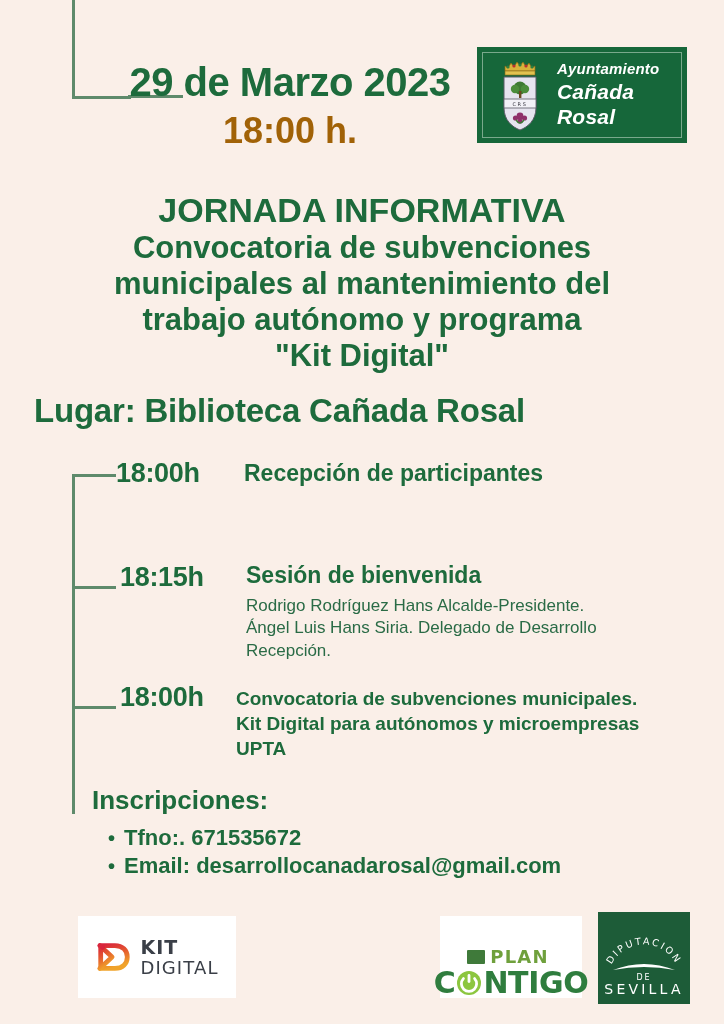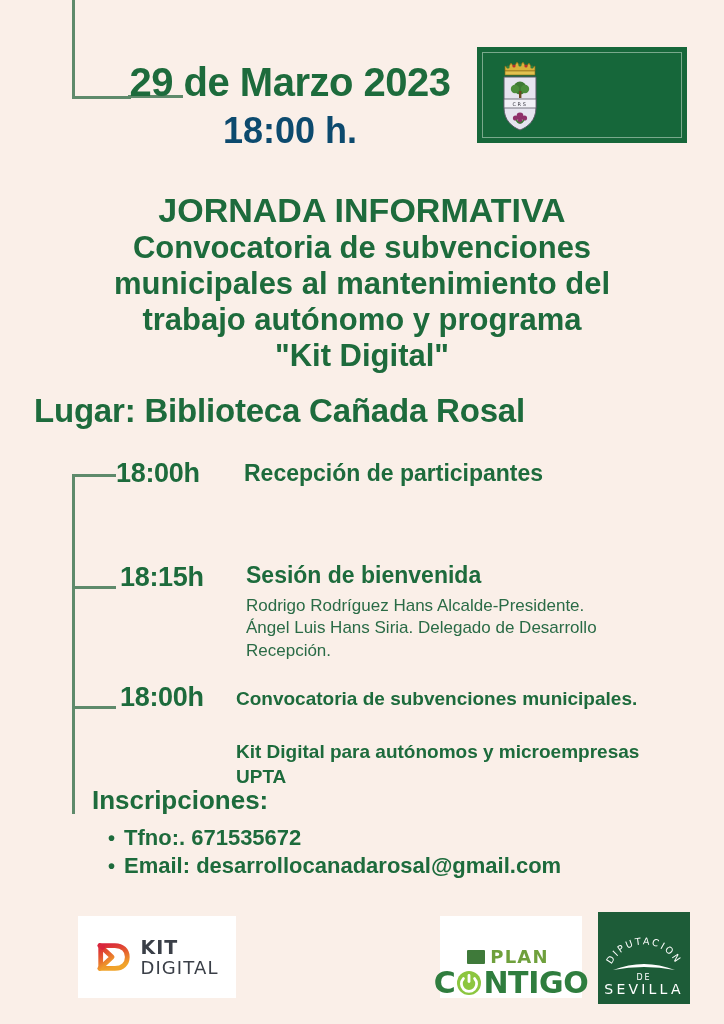--- a/index.html
+++ b/index.html
@@ -53,21 +53,21 @@
     font-size: 40px;
     font-weight: bold;
     letter-spacing: -0.5px;
     color: #1d6b3c;
     line-height: 1.12;
     white-space: nowrap;
   }
   .time-line {
     font-size: 36px;
     font-weight: bold;
-    color: #0c4a6e;
+    color: #a16207;
     line-height: 1.2;
     margin-top: 4px;
   }
 
   
   .ayto-logo {
     position: absolute;
     left: 477px;
     top: 47px;
     width: 210px;
@@ -191,21 +191,21 @@
     font-weight: normal;
     color: #2a6b46;
     line-height: 1.32;
     margin-top: 5px;
   }
   .sched-note2 {
     font-size: 19px;
     font-weight: bold;
     color: #1d6b3c;
     line-height: 1.35;
-    margin-top: 28px;
+    margin-top: 0;
   }
 
   
   .item1-time { left: 116px; top: 458px; }
   .item1-body { left: 244px; top: 459px; }
 
   .item2-time { left: 120px; top: 562px; }
   .item2-body { left: 246px; top: 561px; width: 400px; }
 
   .item3-time { left: 120px; top: 682px; }
@@ -373,20 +373,24 @@
 
       <rect x="7" y="41" width="32" height="9" fill="#f2f1f7" stroke="#5a5a66" stroke-width="0.8"></rect>
       <text x="23" y="48" font-family="DejaVu Sans, sans-serif" font-size="5" fill="#33333d" text-anchor="middle" letter-spacing="1.6">CRS</text>
 
       <circle cx="23" cy="58" r="3.4" fill="#8f2f6a"></circle>
       <circle cx="18.5" cy="60" r="2.6" fill="#8f2f6a"></circle>
       <circle cx="27.5" cy="60" r="2.6" fill="#8f2f6a"></circle>
       <circle cx="23" cy="63" r="2.6" fill="#8f2f6a"></circle>
       <path d="M19 62 Q23 68 27 62" stroke="#3e7a33" stroke-width="1.4" fill="none"></path>
     </svg>
+    <div class="ayto-text">
+      <div class="l1">Ayuntamiento</div>
+      <div class="l2">Cañada Rosal</div>
+    </div>
   </div>
 
   <div class="title-wrap">
     <div class="title-main">JORNADA INFORMATIVA</div>
     <div class="title-sub">Convocatoria de subvenciones</div>
     <div class="title-sub">municipales al mantenimiento del</div>
     <div class="title-sub">trabajo autónomo y programa</div>
     <div class="title-sub">"Kit Digital"</div>
   </div>
 

